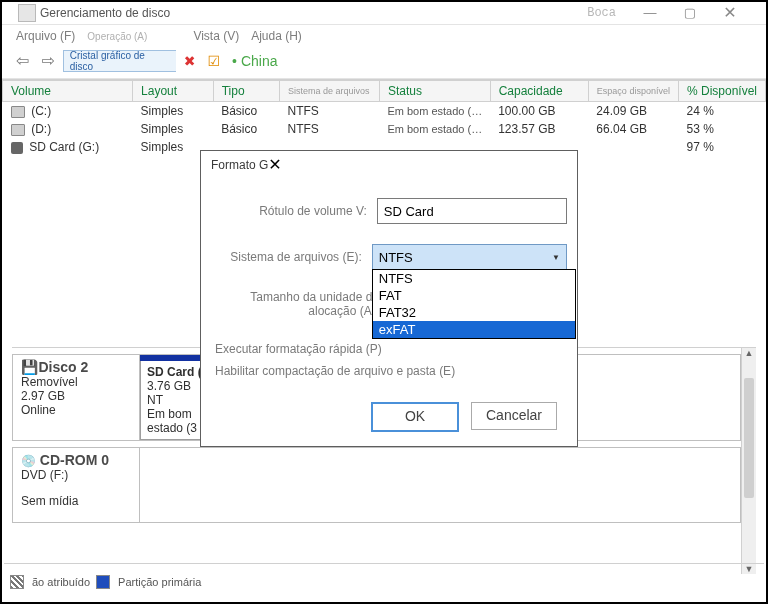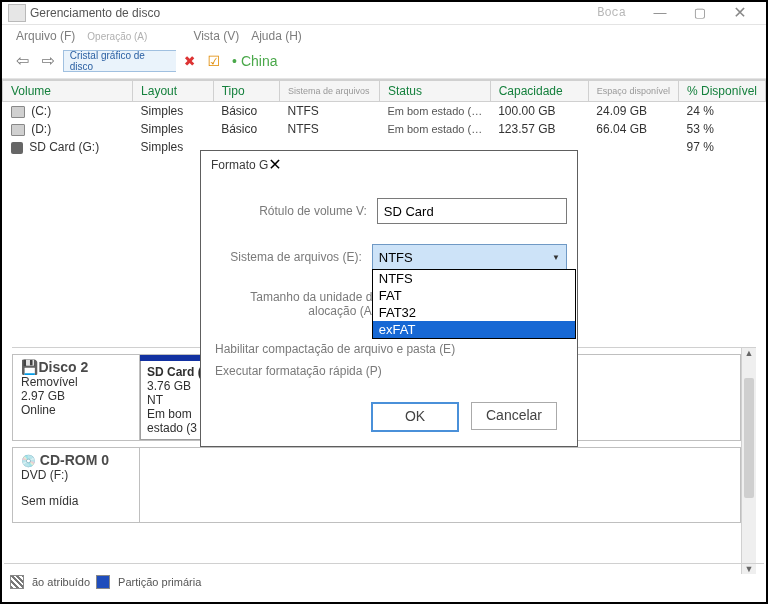--- a/index.html
+++ b/index.html
@@ -20,21 +20,21 @@
     background: #fff;
     border: 2px solid #000;
     box-sizing: border-box;
   }
   .titlebar {
     display: flex;
     align-items: center;
     height: 22px;
     background: #fff;
     border-bottom: 1px solid #e4e4e4;
-    padding: 0 6px;
+    padding: 0 16px;
     font-size: 12px;
     color: #555;
   }
   .titlebar .title-icon {
     width: 16px; height: 16px;
     background: #e6e6e6;
     margin-right: 4px;
     border: 1px solid #b9b9b9;
   }
   .titlebar .spacer { flex: 1; }
@@ -467,22 +467,22 @@
               <div class="opt">NTFS</div>
               <div class="opt">FAT</div>
               <div class="opt">FAT32</div>
               <div class="opt selected">exFAT</div>
             </div>
         </div>
       </div>
       <div class="field-row">
         <div class="field-label">Tamanho da unidade de alocação (A):</div>
       </div>
+      <div class="check-row">Executar formatação rápida (P)</div>
       <div class="check-row">Habilitar compactação de arquivo e pasta (E)</div>
-      <div class="check-row">Executar formatação rápida (P)</div>
     </div>
     <div class="dlg-buttons">
       <div class="btn primary">OK</div>
       <div class="btn">Cancelar</div>
     </div>
   </div>
 
 </div>
 
 </body></html>

